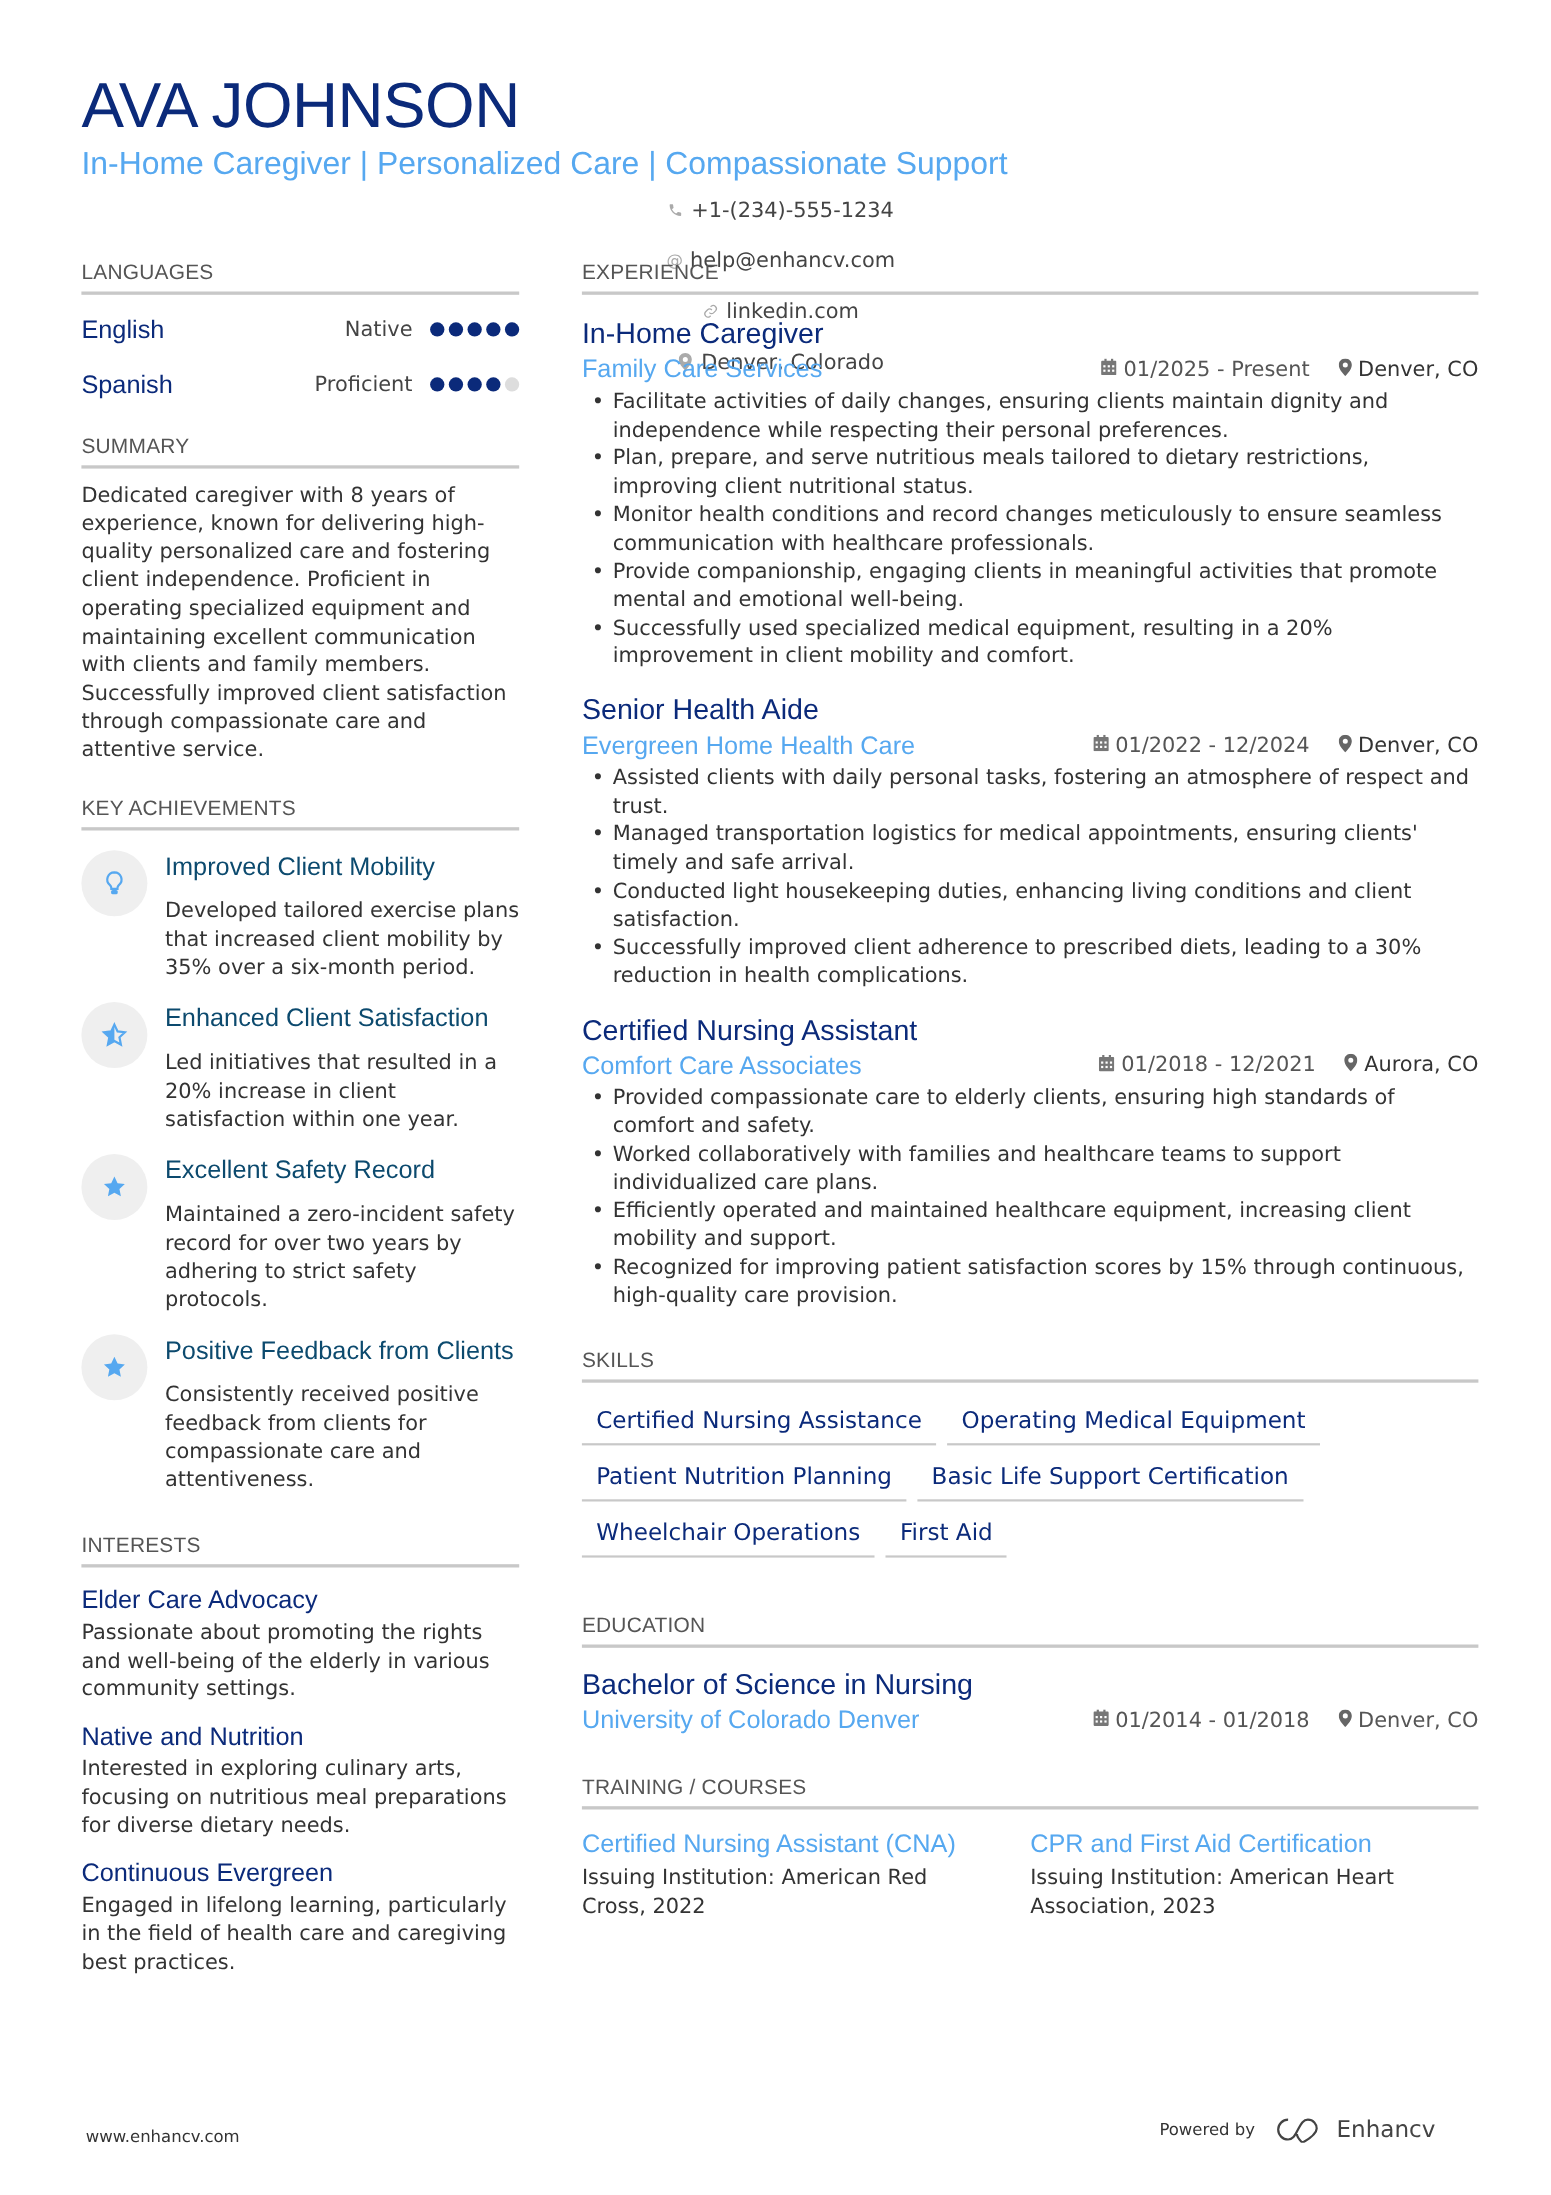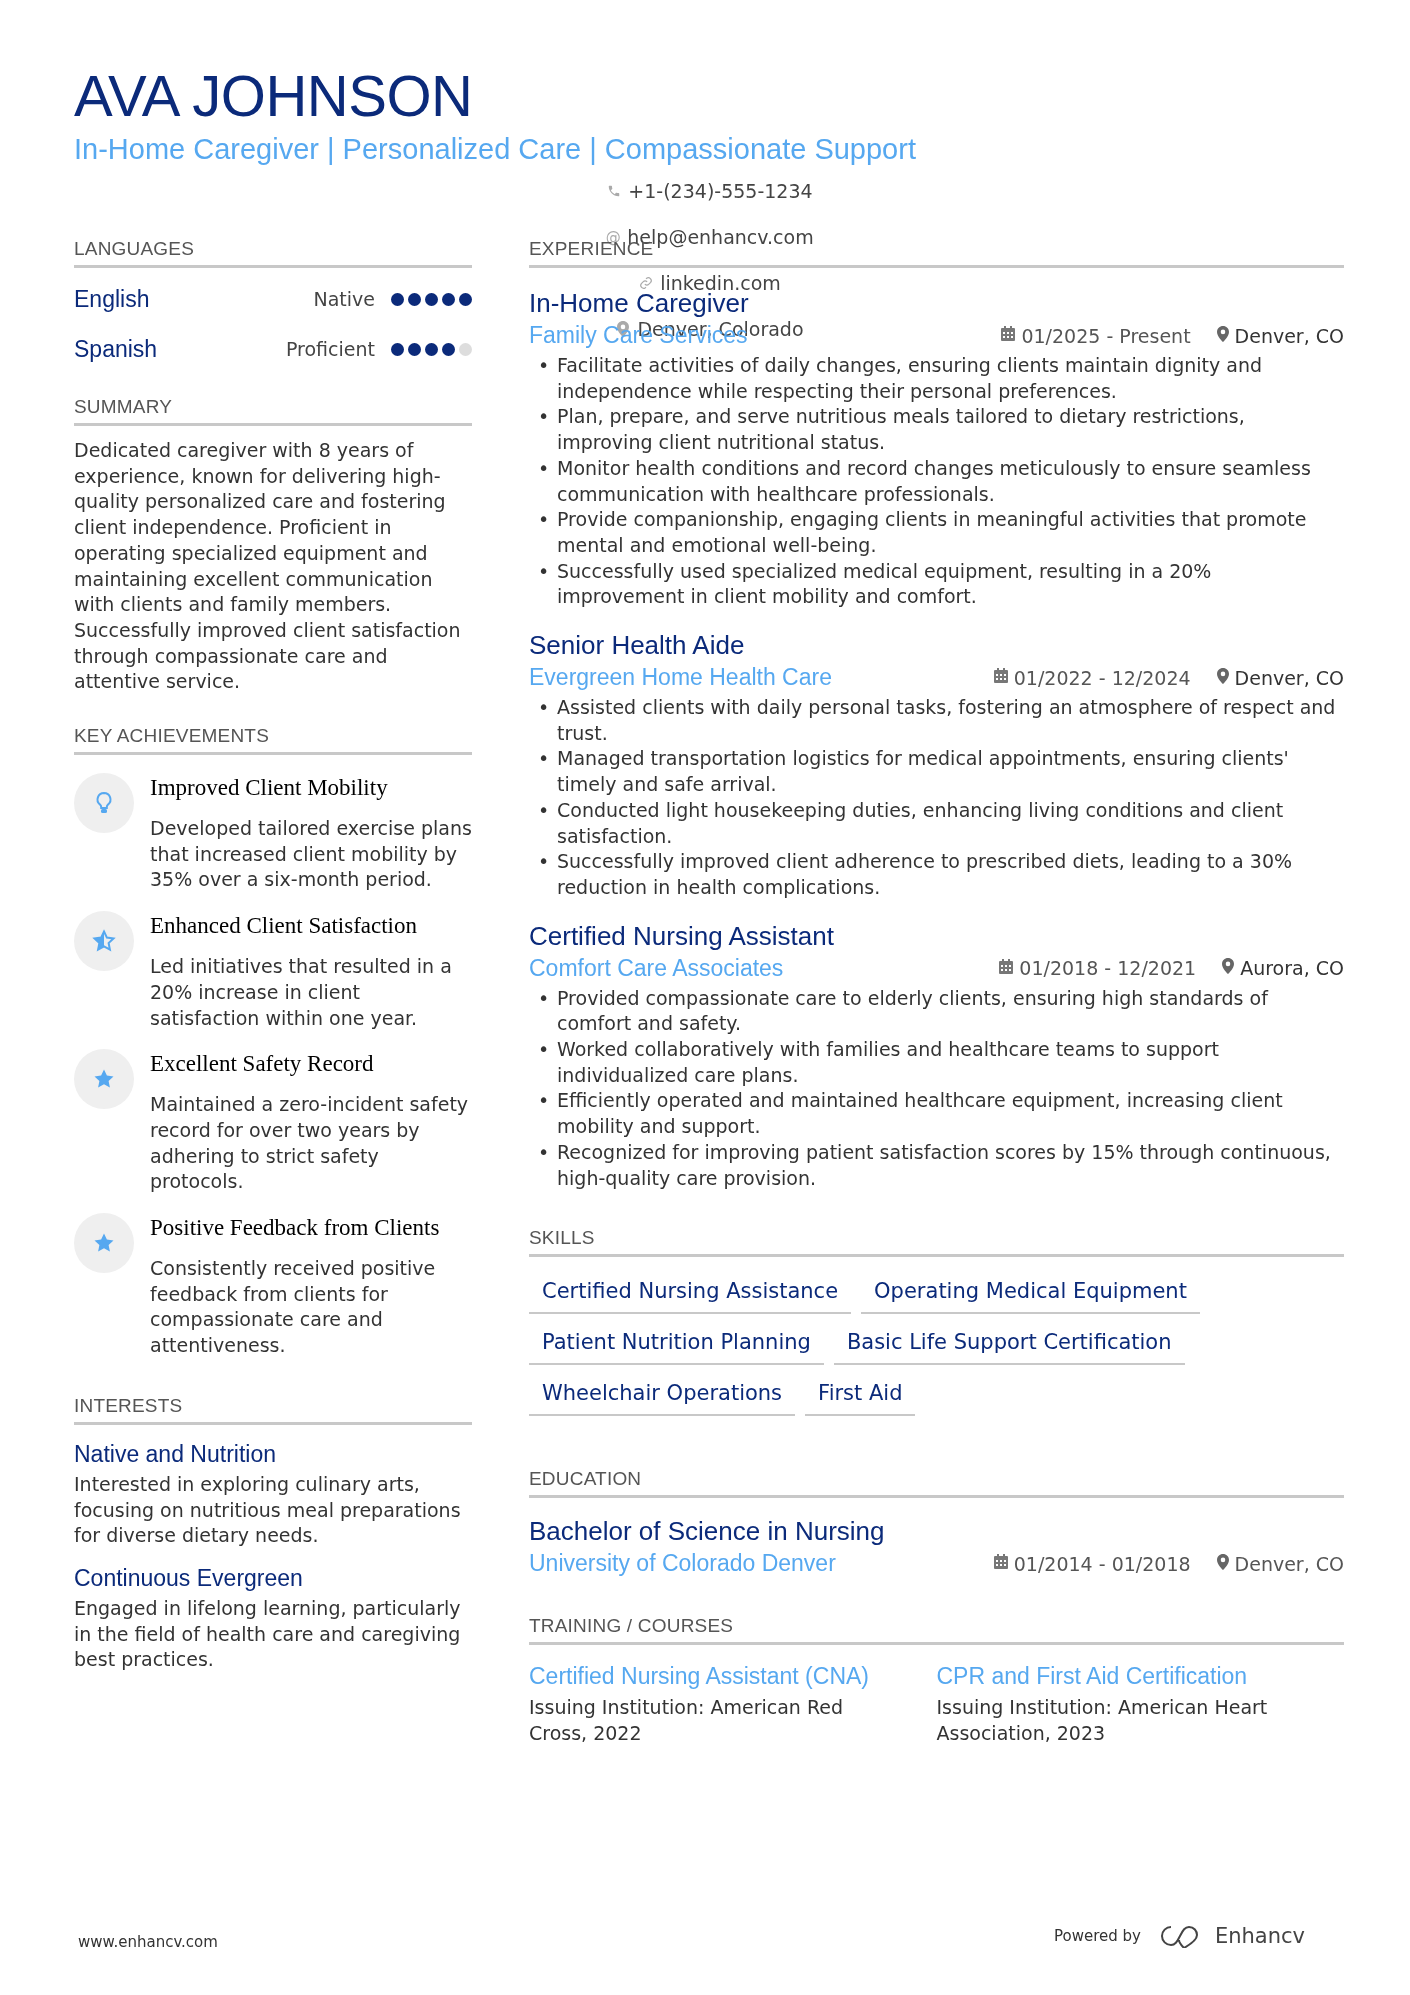--- a/index.html
+++ b/index.html
@@ -23,21 +23,21 @@
   .lang-name { font-family: "Liberation Sans", sans-serif; font-size: 23px; color: #0b2a7a; flex: 1; }
   .lang-level { font-size: 19px; color: #444; margin-right: 16px; }
   .dots { display: flex; gap: 4px; }
   .dot { width: 13px; height: 13px; border-radius: 50%; background: #0b2a7a; }
   .dot.off { background: #ddd; }
 
   .summary { font-size: 19px; line-height: 25.7px; color: #333; margin-top: 12px; }
 
   .ach { display: flex; margin-top: 18px; }
   .ach-icon { width: 60px; height: 60px; border-radius: 50%; background: #efefef; flex: none; display: flex; align-items: center; justify-content: center; margin-right: 16px; color: #56a8f0; font-size: 24px; }
-  .ach-title { font-family: Liberation Serif, serif; font-size: 23px; color: #000000; line-height: 29px; }
+  .ach-title { font-family: Liberation Sans, sans-serif; font-size: 23px; color: #0c4a6e; line-height: 29px; }
   .ach-desc { font-size: 19px; line-height: 25.7px; color: #333; margin-top: 14px; }
 
   .int-title { font-family: "Liberation Sans", sans-serif; font-size: 23px; color: #0b2a7a; line-height: 30px; margin-top: 14px; }
   .int-desc { font-size: 19px; line-height: 25.7px; color: #333; margin-top: 3px; }
 
   .job { margin-top: 18px; }
   .job-title { font-family: "Liberation Sans", sans-serif; font-size: 26px; color: #0b2a7a; line-height: 34px; }
   .job-meta { display: flex; align-items: center; margin-top: 2px; }
   .job-company { font-family: "Liberation Sans", sans-serif; font-size: 23px; color: #56a8f0; flex: 1; }
   .job-date, .job-loc { font-size: 19px; color: #555; display: flex; align-items: center; gap: 6px; }
@@ -185,20 +185,24 @@
         </div>
         <div>
           <div class="ach-title">Positive Feedback from Clients</div>
           <div class="ach-desc">Consistently received positive feedback from clients for compassionate care and attentiveness.</div>
         </div>
       </div>
     </div>
 
     <div style="margin-top:36px;">
       <div class="sec-title">INTERESTS</div>
+      <div>
+        <div class="int-title">Elder Care Advocacy</div>
+        <div class="int-desc">Passionate about promoting the rights and well-being of the elderly in various community settings.</div>
+      </div>
       <div>
         <div class="int-title">Native and Nutrition</div>
         <div class="int-desc">Interested in exploring culinary arts, focusing on nutritious meal preparations for diverse dietary needs.</div>
       </div>
       <div>
         <div class="int-title">Continuous Evergreen</div>
         <div class="int-desc">Engaged in lifelong learning, particularly in the field of health care and caregiving best practices.</div>
       </div>
     </div>
   </div>

